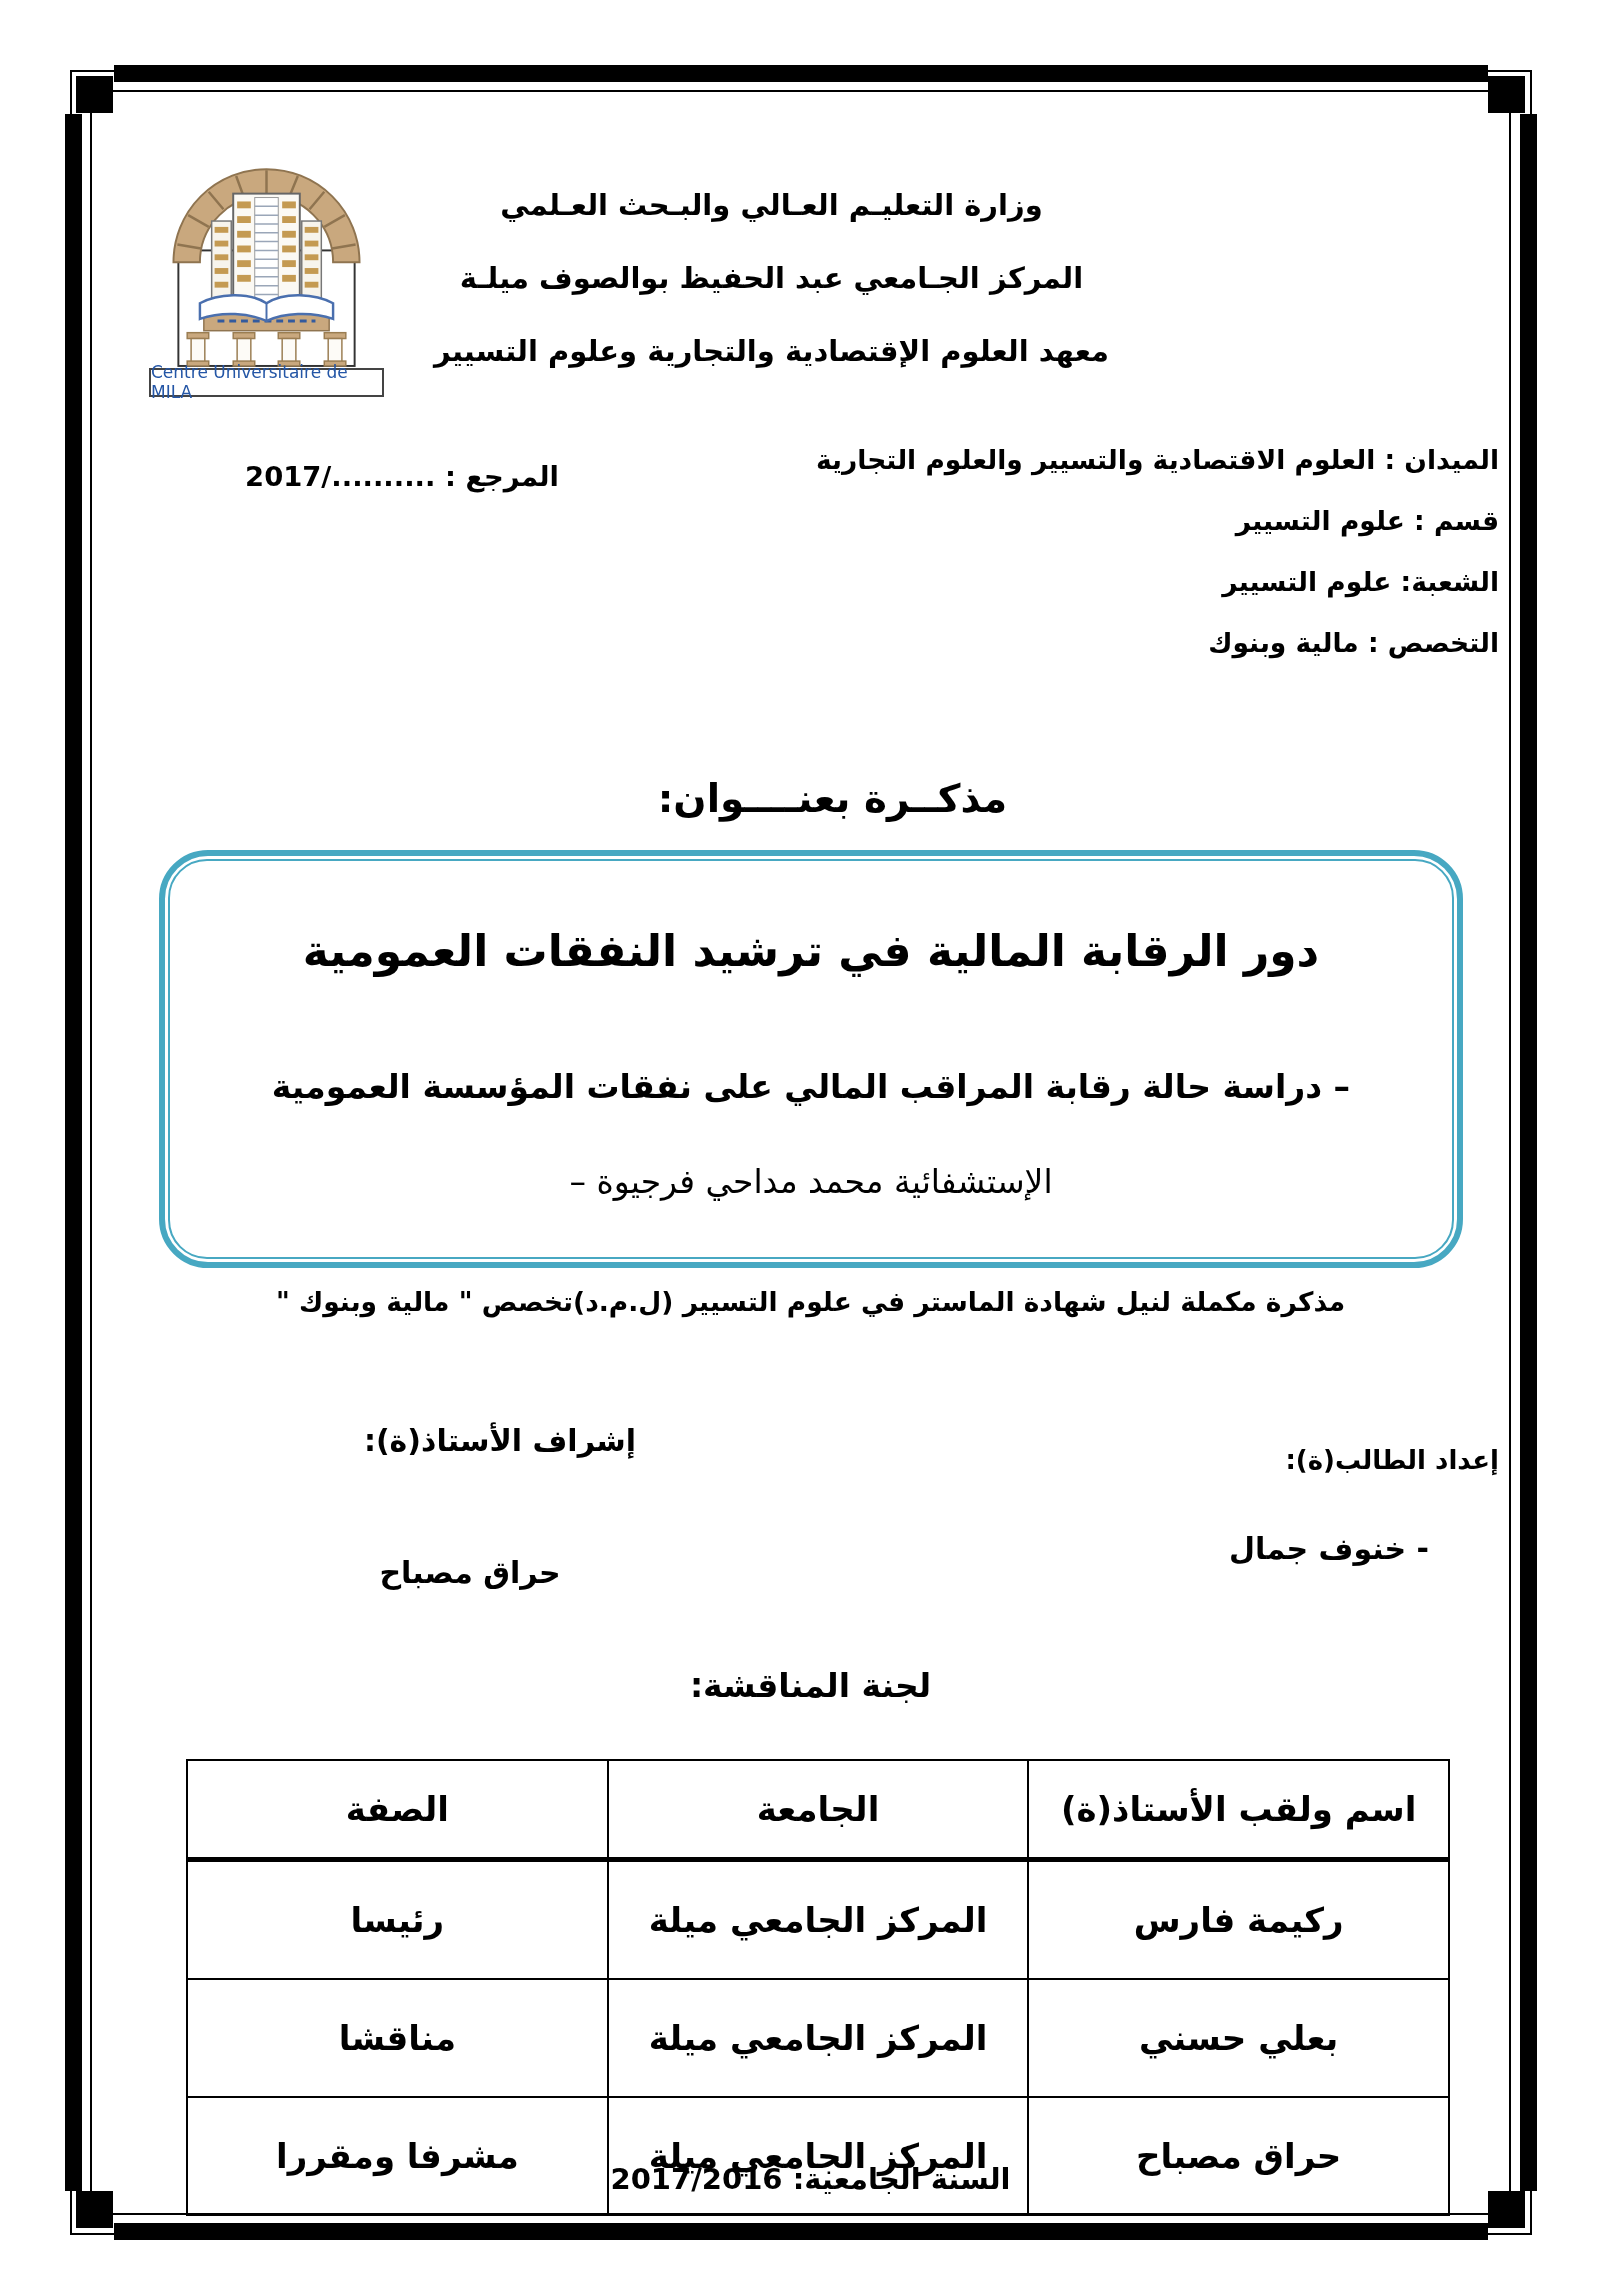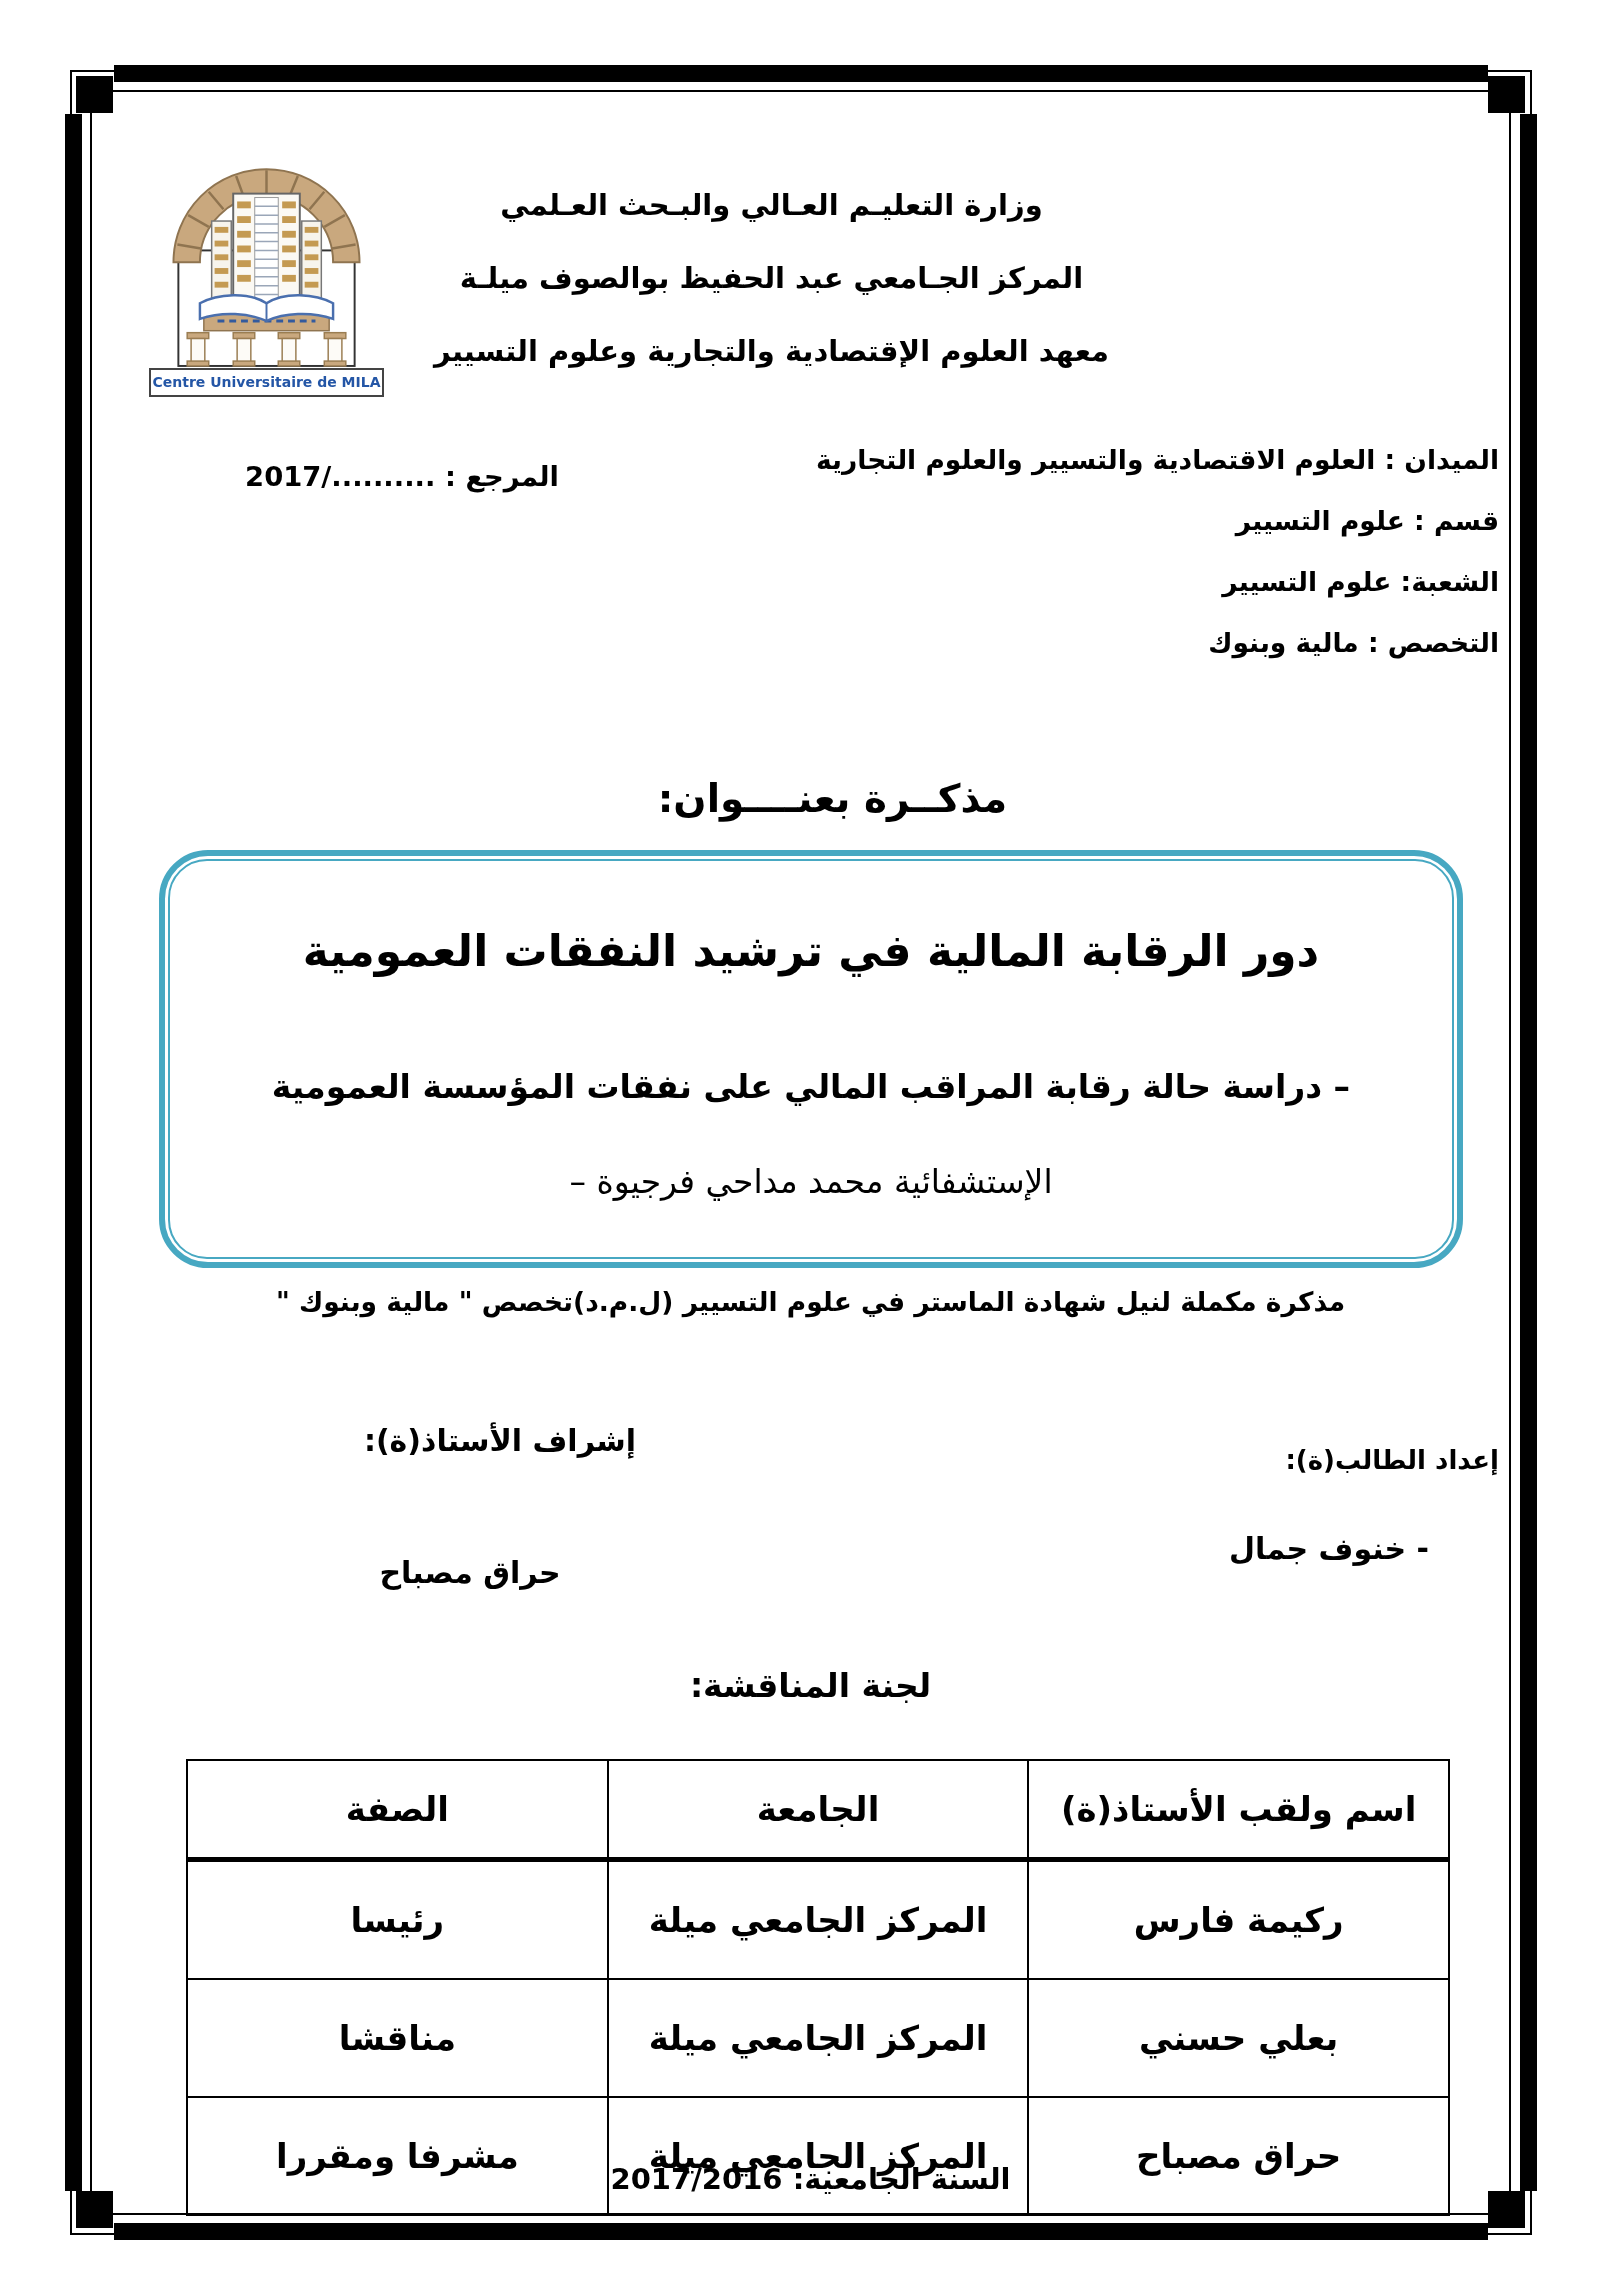--- a/index.html
+++ b/index.html
@@ -44,21 +44,21 @@
     border:2px solid #000;text-align:center;font-size:34px;font-weight:bold;padding:8px;
   }
   .committee-table th{height:80px;border-bottom:5.9px solid #000;vertical-align:middle;}
   .committee-table td{height:100px;vertical-align:middle;}
   .footer-line{top:2162px;left:0;right:0;text-align:center;font-size:29px;font-weight:bold;}
   
   .logo{top:123px;left:149px;width:235px;height:274px;}
   .logo svg{display:block;}
   .logo-caption{position:absolute;left:0;right:0;bottom:0;height:25.5px;border:2px solid #444;background:#fff;
     display:flex;align-items:center;justify-content:center;direction:ltr;
-    color:#2456a6;font-size:14px;font-weight:bold;}
+    color:#2456a6;font-size:17px;font-weight:normal;}
 </style>
 </head>
 <body>
 
 <div class="page">
 
   <div class="fr-thin-outer"></div>
   <div class="fr-thin-inner"></div>
   <div class="fr fr-top"></div>
   <div class="fr fr-bottom"></div>

